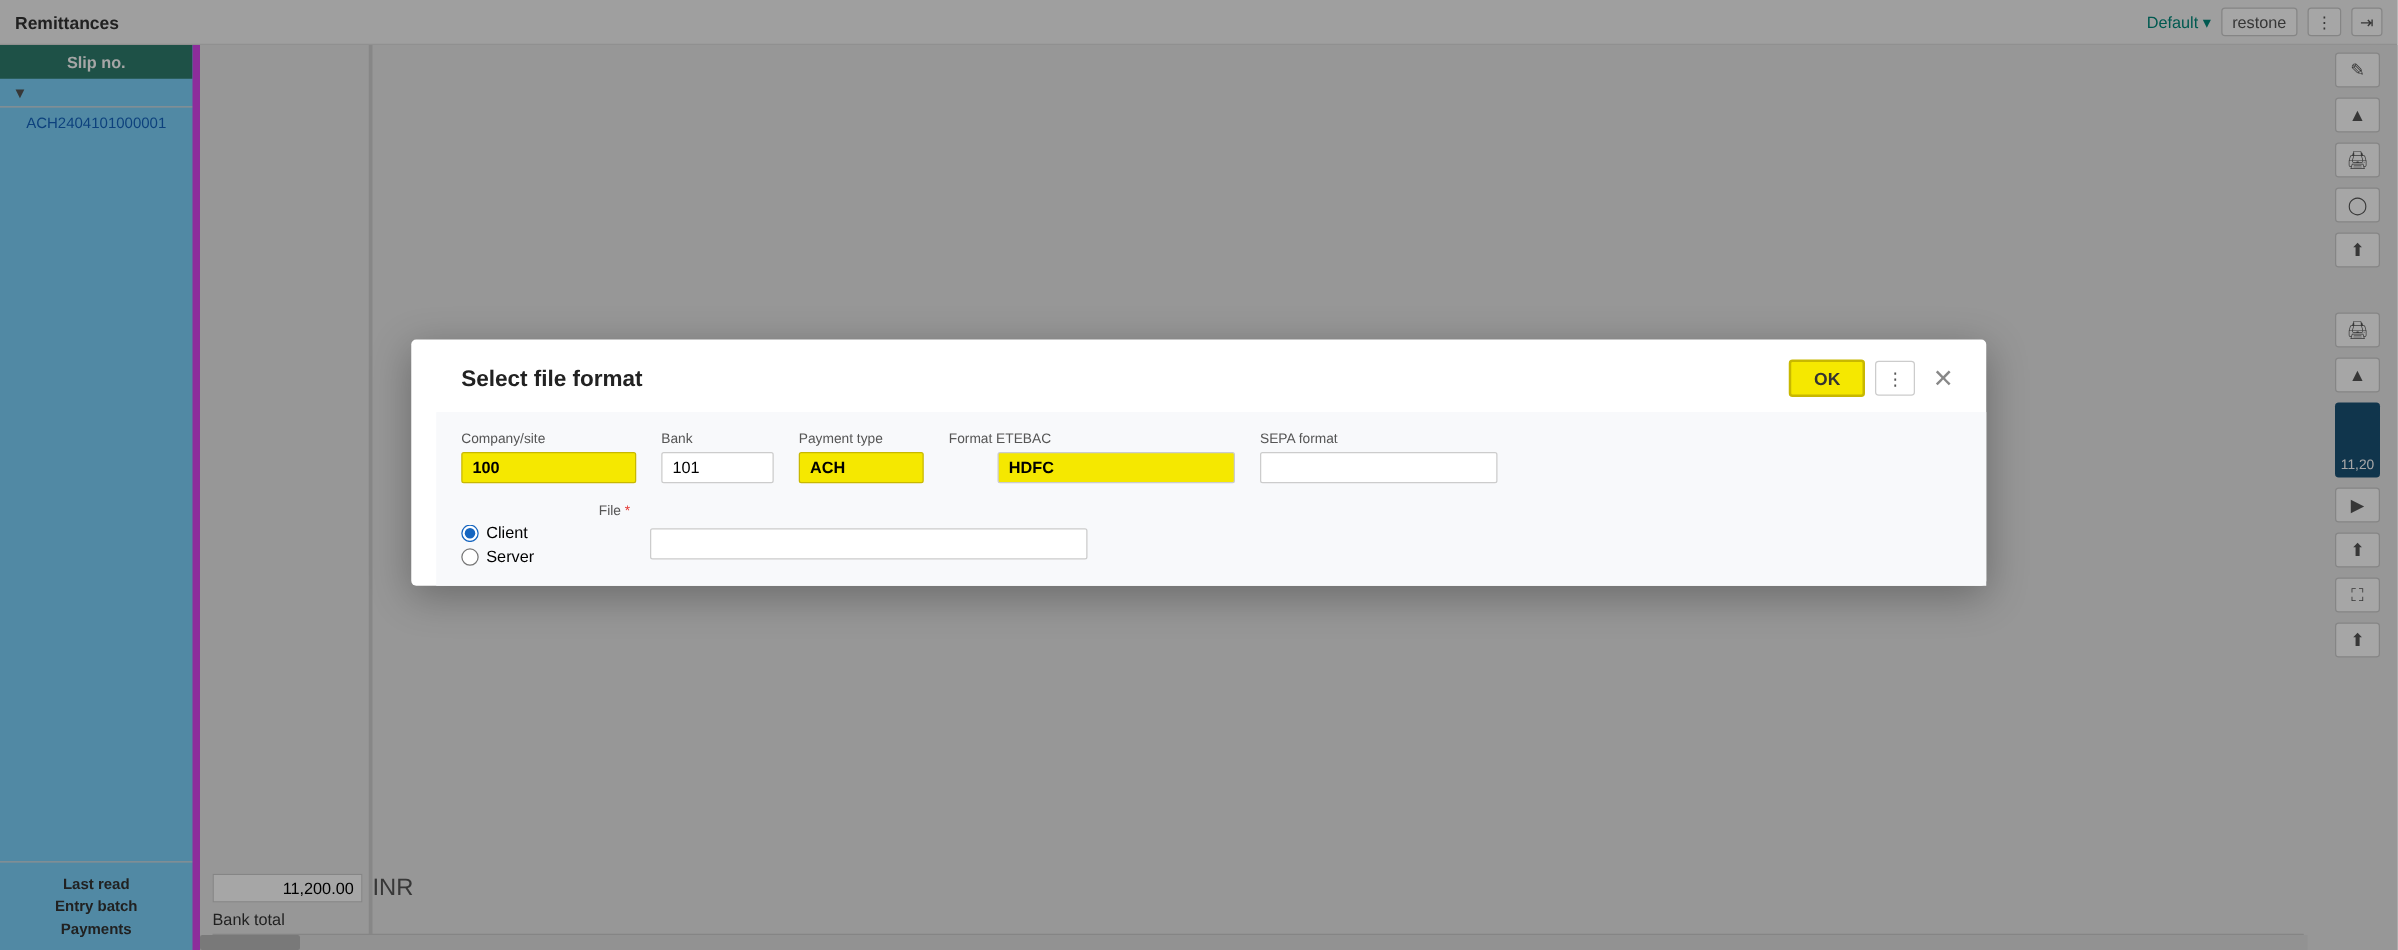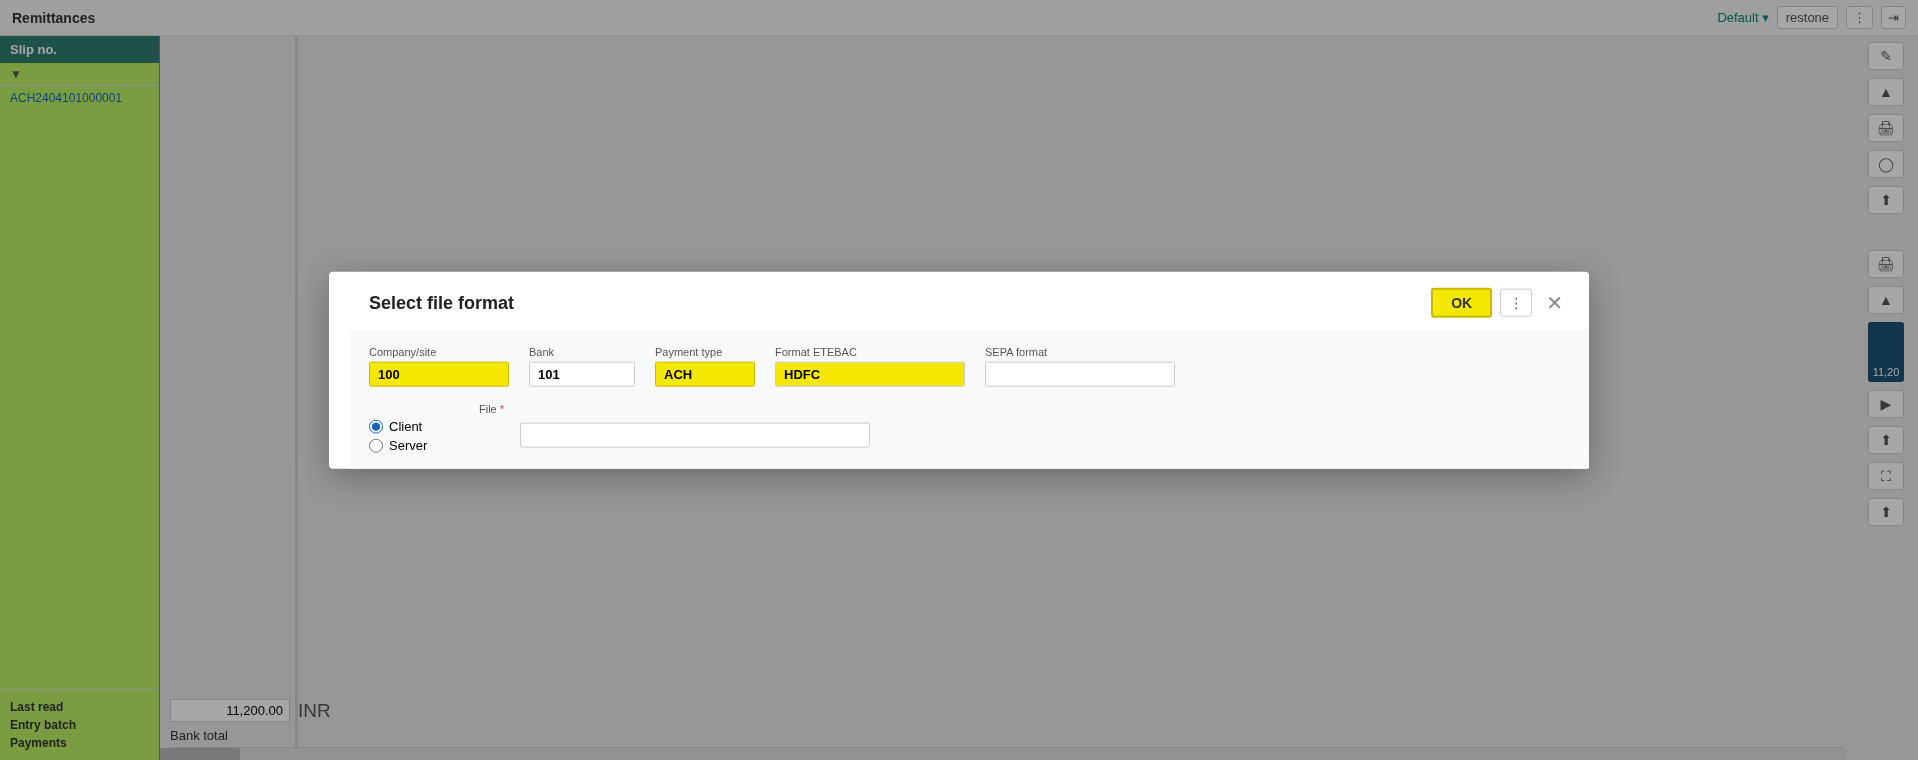--- a/index.html
+++ b/index.html
@@ -69,23 +69,24 @@
       color: #555;
     }
 
     
     .left-sidebar {
       position: absolute;
       top: 36px;
       left: 0;
       width: 160px;
       bottom: 0;
-      background: #bef264;
-      border-right: 1px solid #d946ef;
+      background: #7dd3fc;
+      border-right: 6px solid #d946ef;
       overflow: hidden;
+      text-align: center;
     }
     .sidebar-title {
       background: #2e7d6e;
       color: #fff;
       padding: 6px 10px;
       font-size: 13px;
       font-weight: bold;
     }
     .sidebar-filter {
       padding: 4px 10px;
@@ -252,20 +253,21 @@
       border-color: #c8b800;
       font-weight: bold;
     }
     .field-input-with-btn {
       display: flex;
       align-items: center;
       border: 1px solid #ccc;
       border-radius: 2px;
       background: #f5e800;
       overflow: hidden;
+      margin-left: 39px;
     }
     .field-input-with-btn input {
       border: none;
       background: transparent;
       padding: 4px 8px;
       font-size: 13px;
       flex: 1;
       outline: none;
       font-weight: bold;
     }
@@ -414,21 +416,21 @@
 
     <div class="fields-row">
 
       <div class="field-group">
         <span class="field-label">Company/site</span>
         <input class="field-input yellow" type="text" style="width: 140px;" value="100">
       </div>
 
       <div class="field-group">
         <span class="field-label">Bank</span>
-        <input class="field-input" type="text" style="width: 106px; font-weight: bold;" value="101">
+        <input class="field-input" type="text" style="width: 90px;" value="101">
       </div>
 
       <div class="field-group">
         <span class="field-label">Payment type</span>
         <input class="field-input yellow" type="text" style="width: 100px;" value="ACH">
       </div>
 
       <div class="field-group">
         <span class="field-label">Format ETEBAC</span>
         <div class="field-input-with-btn" style="width:190px;">

